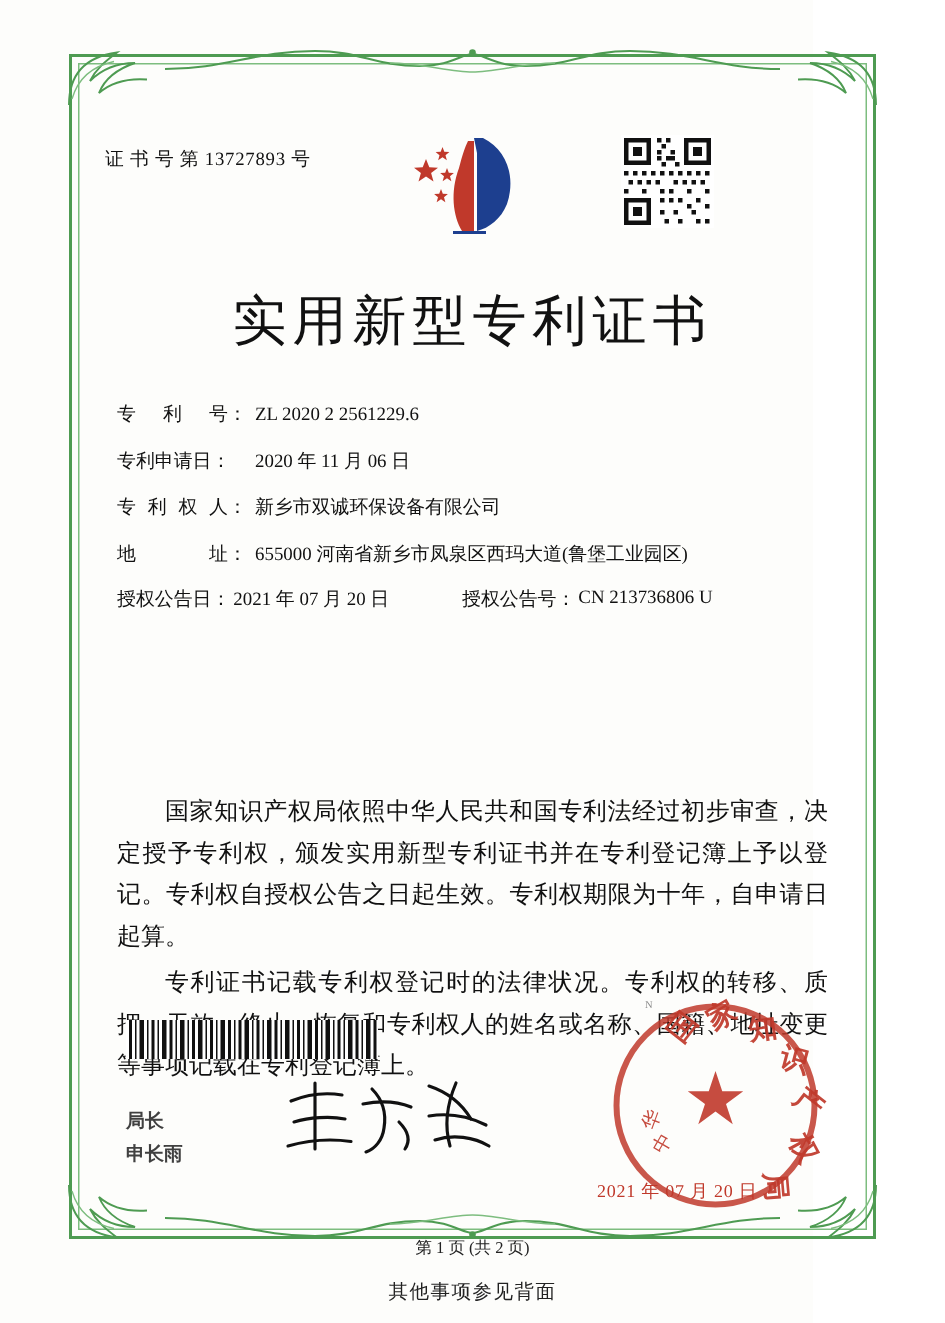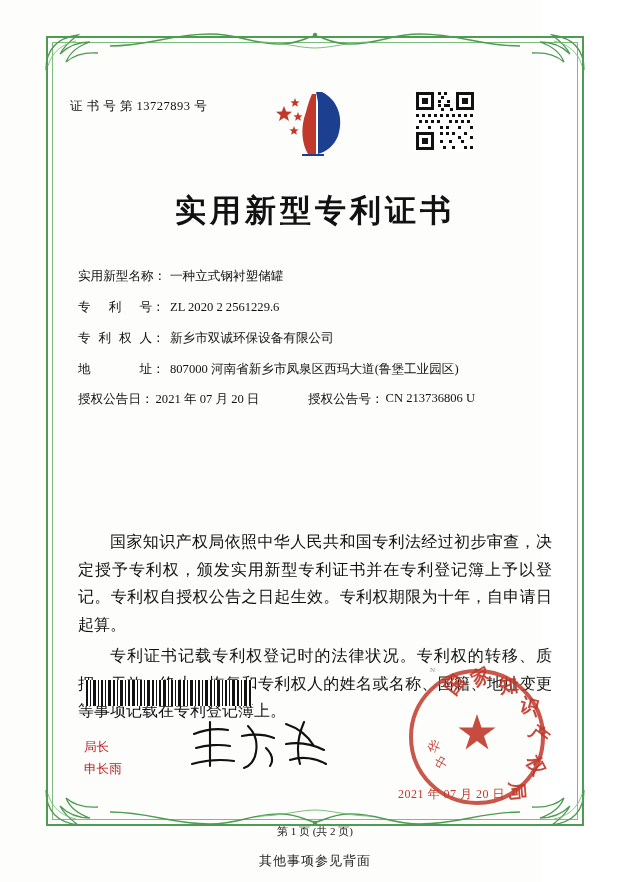--- a/index.html
+++ b/index.html
@@ -81,22 +81,22 @@
     position: absolute;
     right: 66px; top: 90px;
     width: 62px; height: 62px;
   }
 
   .main-title {
     position: absolute;
     left: 0; top: 190px;
     width: 630px;
     text-align: center;
-    font-size: 31px;
-    font-weight: bold;
+    font-size: 36px;
+    font-weight: normal;
     letter-spacing: 4px;
     font-family: "Liberation Serif", "DejaVu Serif", serif;
     color: #111;
   }
 
   
   .fields {
     position: absolute;
     left: 78px; top: 268px;
     width: 480px;
@@ -175,21 +175,22 @@
     color: #c0392b;
     letter-spacing: 0.5px;
   }
 
   
   .director {
     position: absolute;
     left: 84px; top: 736px;
     font-size: 12.6px;
     line-height: 1.75;
-    color: #b91c1c;
+    color: #404040;
+    font-weight: bold;
   }
   .signature {
     position: absolute;
     left: 186px; top: 714px;
     width: 148px; height: 62px;
   }
 
   
   .page-num {
     position: absolute;
@@ -337,40 +338,40 @@
           <rect x="50" y="56" width="3" height="3"></rect>
         <rect x="56" y="56" width="3" height="3"></rect>
       </g>
     </svg>
   </div>
 
   <div class="main-title">实用新型专利证书</div>
 
   <div class="fields">
 
-    <div class="row">
-      <span class="lbl w-wide"><span>实用新型名称</span><span class="colon">：</span></span>
-      <span class="val">一种立式钢衬塑储罐</span>
-    </div>
 
 
     <div class="row">
       <span class="lbl w-wide"><span class="spread-3">专利号</span><span class="colon">：</span></span>
       <span class="val">ZL 2020 2 2561229.6</span>
     </div>
 
+    <div class="row">
+      <span class="lbl w-wide"><span>专利申请日</span><span class="colon">：</span></span>
+      <span class="val">2020 年 11 月 06 日</span>
+    </div>
 
     <div class="row">
       <span class="lbl w-wide"><span class="spread-4">专利权人</span><span class="colon">：</span></span>
       <span class="val">新乡市双诚环保设备有限公司</span>
     </div>
 
     <div class="row">
       <span class="lbl w-wide"><span class="spread-3">地址</span><span class="colon">：</span></span>
-      <span class="val">807000 河南省新乡市凤泉区西玛大道(鲁堡工业园区)</span>
+      <span class="val">655000 河南省新乡市凤泉区西玛大道(鲁堡工业园区)</span>
     </div>
 
     <div class="row-two">
       <span class="seg1">
         <span class="lbl"><span>授权公告日</span><span class="colon">：</span></span>
         <span class="val">2021 年 07 月 20 日</span>
       </span>
       <span class="seg2">
         <span class="lbl"><span>授权公告号</span><span class="colon">：</span></span>
         <span class="val">CN 213736806 U</span>

